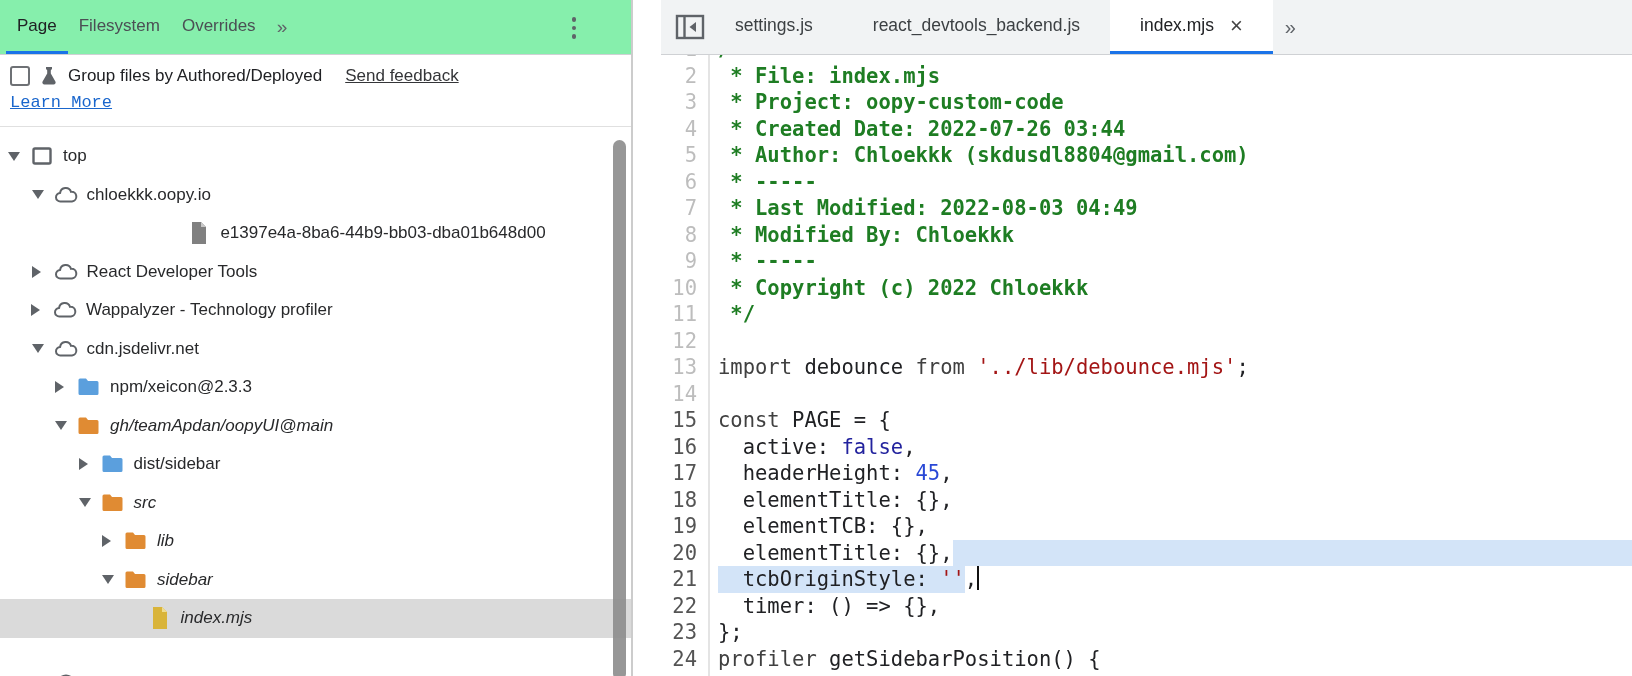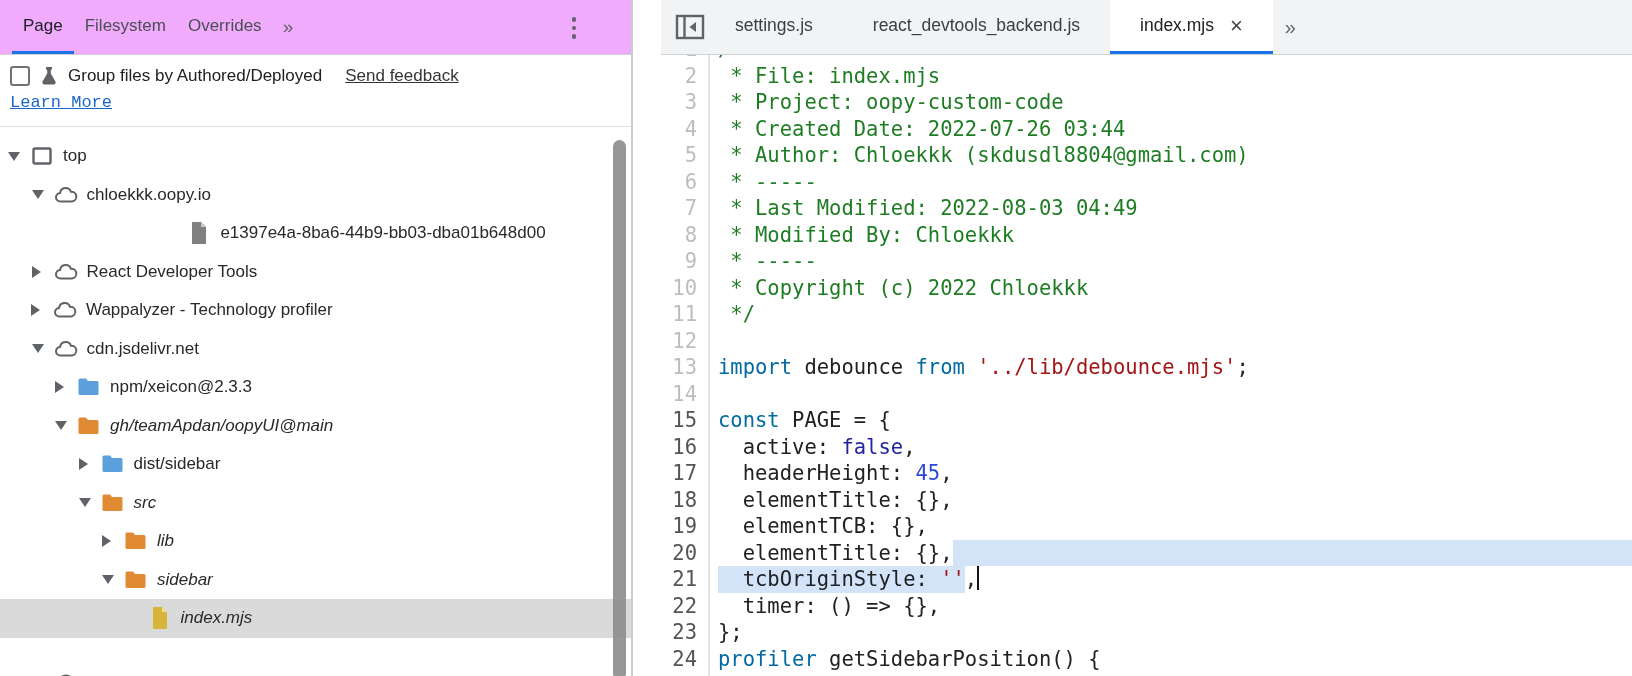--- a/index.html
+++ b/index.html
@@ -4,22 +4,22 @@
 <style>
   * { margin:0; padding:0; box-sizing:border-box; }
   html,body { width:1632px; height:676px; overflow:hidden; background:#fff;
               font-family:"Liberation Sans", sans-serif; }
   .stage { position:relative; width:1632px; height:676px; }
 
   
   .left-panel { position:absolute; left:0; top:0; width:631px; height:676px; background:#fff; }
   .panel-divider { position:absolute; left:631px; top:0; width:2px; height:676px; background:#ccc; }
 
-  .ltab-strip { position:relative; height:55px; background:#f0abfc; border-bottom:1px solid #cfd1d4;
-                display:flex; align-items:stretch; padding-left:12px; }
+  .ltab-strip { position:relative; height:55px; background:#86efac; border-bottom:1px solid #cfd1d4;
+                display:flex; align-items:stretch; padding-left:6px; }
   .ltab { display:flex; align-items:center; padding:0 11px; font-size:17px; color:#4b4f54;
           border-bottom:3px solid transparent; cursor:default; }
   .ltab.active { color:#202124; border-bottom-color:#1a73e8; }
   .ltab-overflow { display:flex; align-items:center; font-size:19px; color:#5f6368; padding:0 10px; }
   .kebab { position:absolute; right:44px; top:14px; width:26px; height:28px;
            display:flex; flex-direction:column; align-items:center; justify-content:center; gap:4px; }
   .kebab i { width:4.5px; height:4.5px; border-radius:50%; background:#5f6368; }
 
   .feedback { height:72px; border-bottom:1px solid #e0e0e0; padding:9px 10px 0 10px;
               font-size:17px; color:#202124; line-height:24px; }
@@ -53,22 +53,22 @@
   .etab .close { margin-left:16px; font-size:22px; color:#444; line-height:1; }
   .etab-overflow { display:flex; align-items:center; font-size:20px; color:#5f6368; padding:0 12px; }
 
   .code-area { position:absolute; left:0; top:55px; right:0; bottom:0; overflow:hidden; background:#fff; }
   .code-inner { margin-top:-19px; font-family:"DejaVu Sans Mono", monospace; font-size:20.5px; }
   .cline { display:flex; height:26.5px; line-height:26.5px; white-space:pre; }
   .gutter { width:77px; flex:none; text-align:right; padding-right:11px; color:#545454;
             border-right:2px solid #e4e4e4; }
   .gutter.light { color:#bdbdbd; }
   .ctext { padding-left:8px; display:flex; flex:1; }
-  .token-comment { color:#1e7d23; }
-  .token-keyword { color:#0369a1; }
+  .token-comment { color:#1e7d23;font-weight:bold; }
+  .token-keyword { color:#404040; }
   .token-string  { color:#a31515; }
   .token-atom    { color:#23239e; }
   .token-number  { color:#2948d6; }
   .token-plain   { color:#202124; }
   .sel { background:#d3e4f8; }
   .sel-fill { flex:1; background:#d3e4f8; }
   .caret { display:inline-block; width:2px; height:24px; background:#111; vertical-align:-4px; }
 
   .top-blue-artifact { position:absolute; left:1117px; top:0; width:136px; height:3px; background:#1a73e8; }
 </style>

